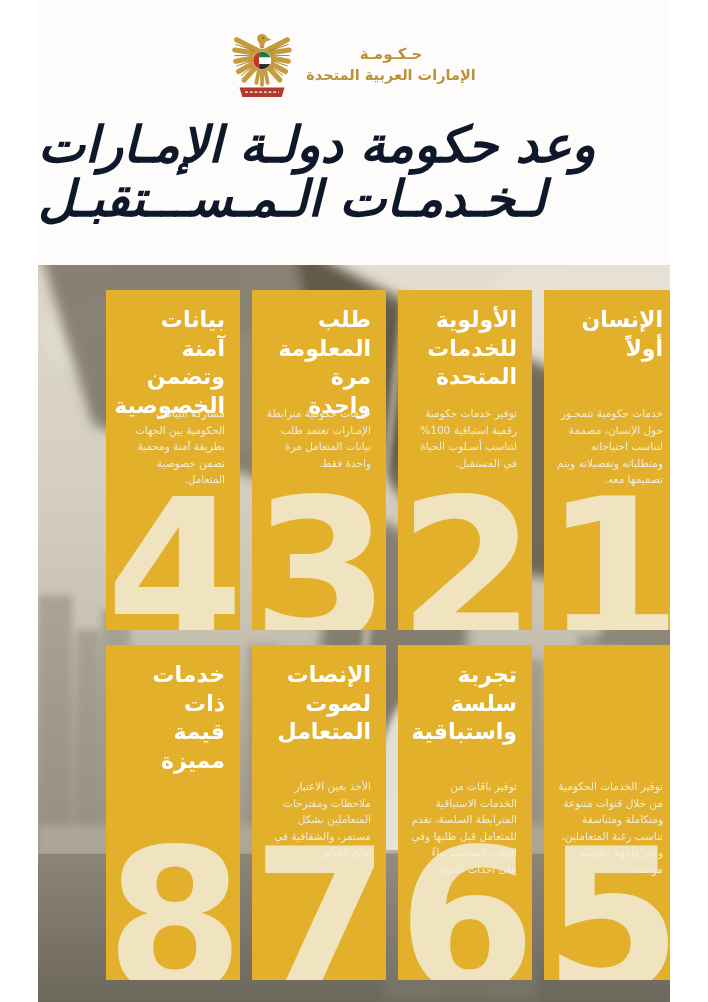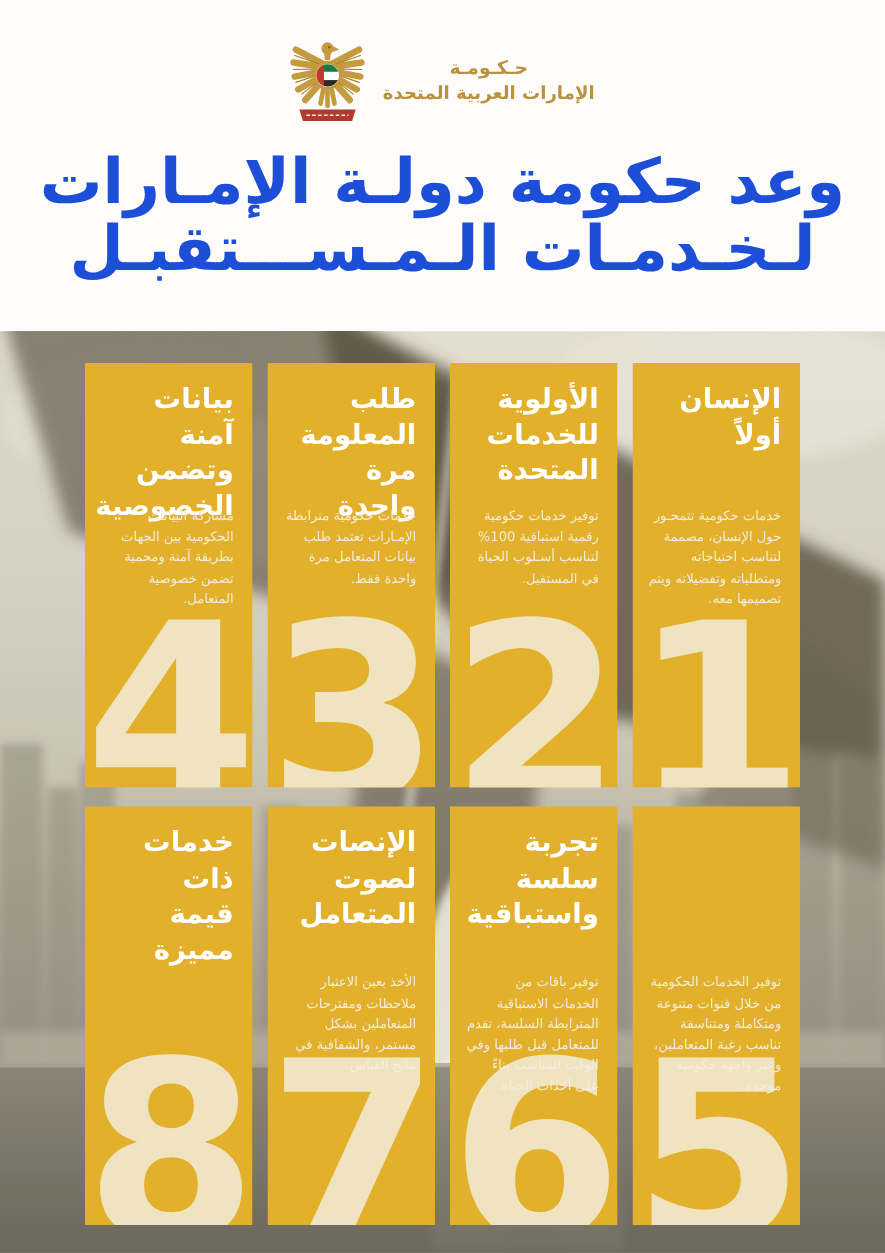--- a/index.html
+++ b/index.html
@@ -1,34 +1,34 @@
 <!DOCTYPE html>
 <html lang="ar" dir="rtl"><head>
 <meta charset="utf-8">
 <style>
   * { margin:0; padding:0; box-sizing:border-box; }
   html,body { background:#ffffff; }
   body { font-family:"DejaVu Sans", sans-serif; }
 
   .poster {
-    position:relative; width:708px; height:1002px; margin:0 auto;
+    position:relative; width:632px; height:1002px; margin:0 auto;
     background:#fdfcfa; overflow:hidden; direction:rtl;
   }
 
   
   .header { position:absolute; top:0; left:0; right:0; height:265px; background:#fdfcfa; z-index:3; }
   .logo-block { position:absolute; top:26px; left:0; right:0; display:flex; flex-direction:row; justify-content:center; align-items:center; gap:14px; direction:ltr; }
   .logo-emblem { width:60px; height:78px; flex:0 0 auto; }
   .logo-text { text-align:center; color:#b9933c; line-height:1.45; }
   .logo-text .l1 { font-size:15px; font-weight:bold; letter-spacing:1px; }
   .logo-text .l2 { font-size:14.5px; font-weight:bold; }
   .main-title {
     position:absolute; top:118px; left:0; right:0;
-    text-align:center; color:#1d4ed8; font-weight:bold;
-    font-size:50px; line-height:1.08; white-space:pre-line;
+    text-align:left; color:#0f172a; font-weight:bold;
+    font-size:50px; line-height:1.08; white-space:pre-line;font-style:italic;
   }
 
   
   .photo {
     position:absolute; top:265px; left:0; width:708px; height:737px; z-index:1;
     background:linear-gradient(180deg,#ddd8cb 0%,#d5d0c2 28%,#c9c3b3 48%,#b3ac9c 62%,#9d968a 78%,#837d70 100%);
   }
   .photo svg { position:absolute; top:0; left:0; }
 
   

